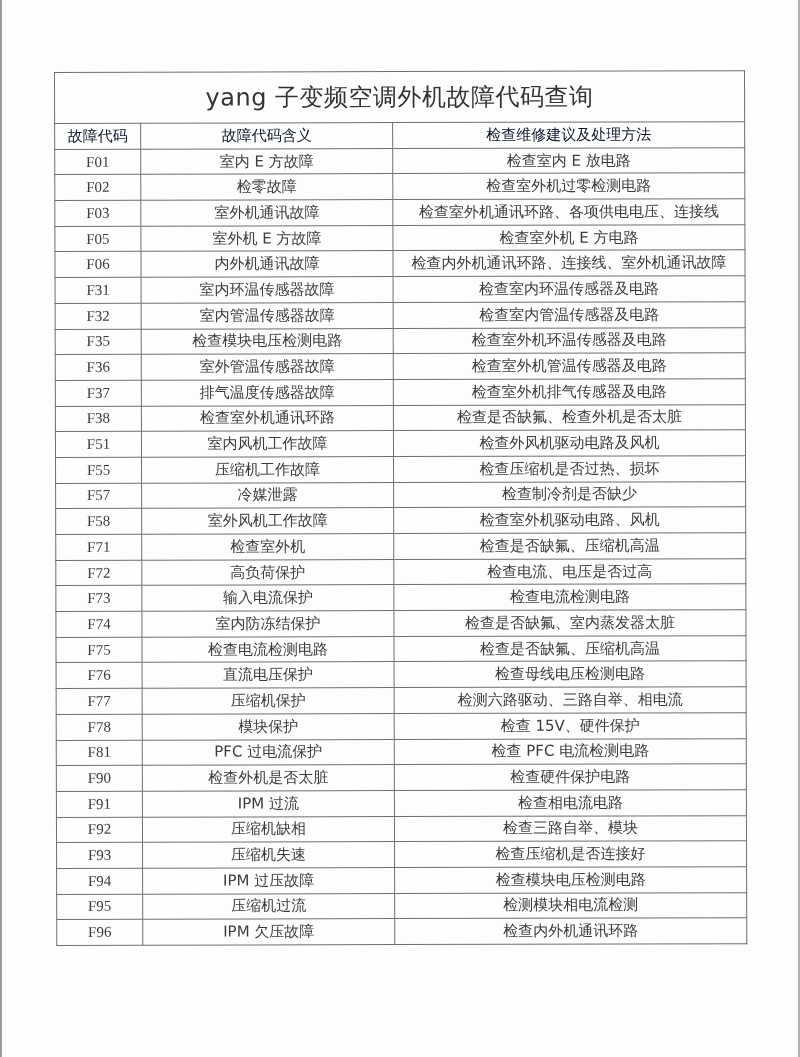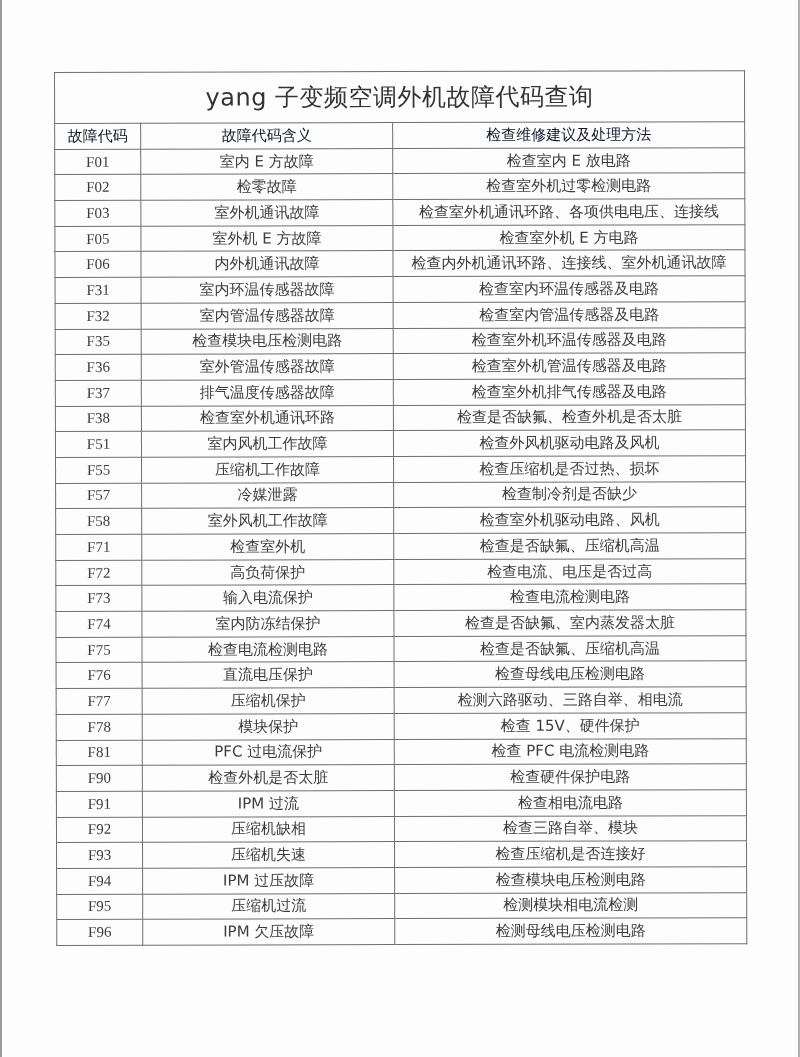--- a/index.html
+++ b/index.html
@@ -233,17 +233,17 @@
           <td>检查模块电压检测电路</td>
         </tr>
         <tr>
           <td class="code-cell">F95</td>
           <td>压缩机过流</td>
           <td>检测模块相电流检测</td>
         </tr>
         <tr>
           <td class="code-cell">F96</td>
           <td>IPM 欠压故障</td>
-          <td>检测母线电压检测电路</td>
+          <td>检查内外机通讯环路</td>
         </tr>
       </tbody>
   </table>
 </div>
 
 </body></html>

